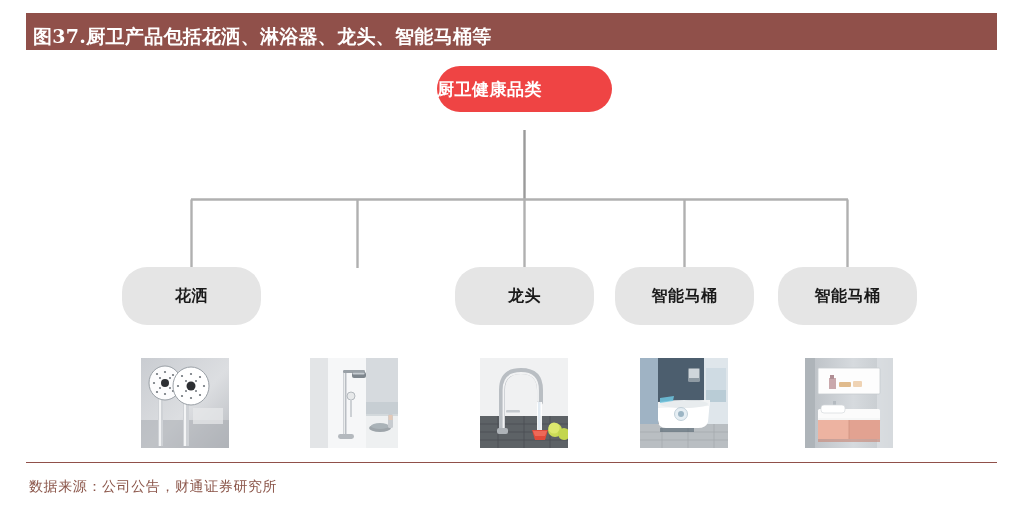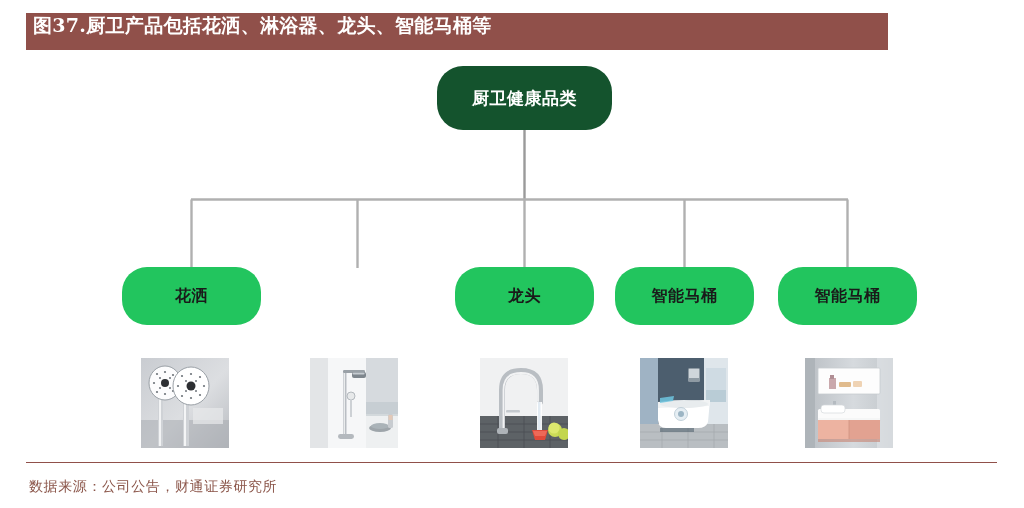--- a/index.html
+++ b/index.html
@@ -13,25 +13,25 @@
     position: relative;
     font-family: "Liberation Sans", "DejaVu Sans", sans-serif;
     overflow: hidden;
   }
 
   
   .header-bar {
     position: absolute;
     left: 26px;
     top: 13px;
-    width: 862px;
+    width: 971px;
     height: 37px;
     background: #90504a;
     display: flex;
-    align-items: flex-start;
+    align-items: flex-end;
     box-sizing: border-box;
     padding-left: 7px;
   }
   .header-title {
     color: #ffffff;
     font-family: "DejaVu Serif", "Liberation Serif", serif;
     font-size: 19px;
     font-weight: 700;
     letter-spacing: 0.3px;
     white-space: nowrap;
@@ -53,43 +53,42 @@
     height: 410px;
     pointer-events: none;
   }
 
   
   .root-node {
     position: absolute;
     left: 437px;
     top: 16px;
     width: 175px;
-    height: 64px;
-    background: #14532d;
+    height: 46px;
+    background: #ef4444;
     border-radius: 26px;
     display: flex;
     align-items: center;
-    justify-content: center;
     box-sizing: border-box;
   }
   .root-node-label {
     color: #ffffff;
     font-size: 17px;
     font-weight: 700;
     letter-spacing: 0.5px;
     white-space: nowrap;
   }
 
   
   .child-node {
     position: absolute;
     top: 217px;
     width: 139px;
     height: 58px;
-    background: #22c55e;
+    background: #e5e5e5;
     border-radius: 25px;
     display: flex;
     align-items: center;
     justify-content: center;
     box-sizing: border-box;
   }
   .child-node-label {
     color: #1a1a1a;
     font-size: 16px;
     font-weight: 700;

